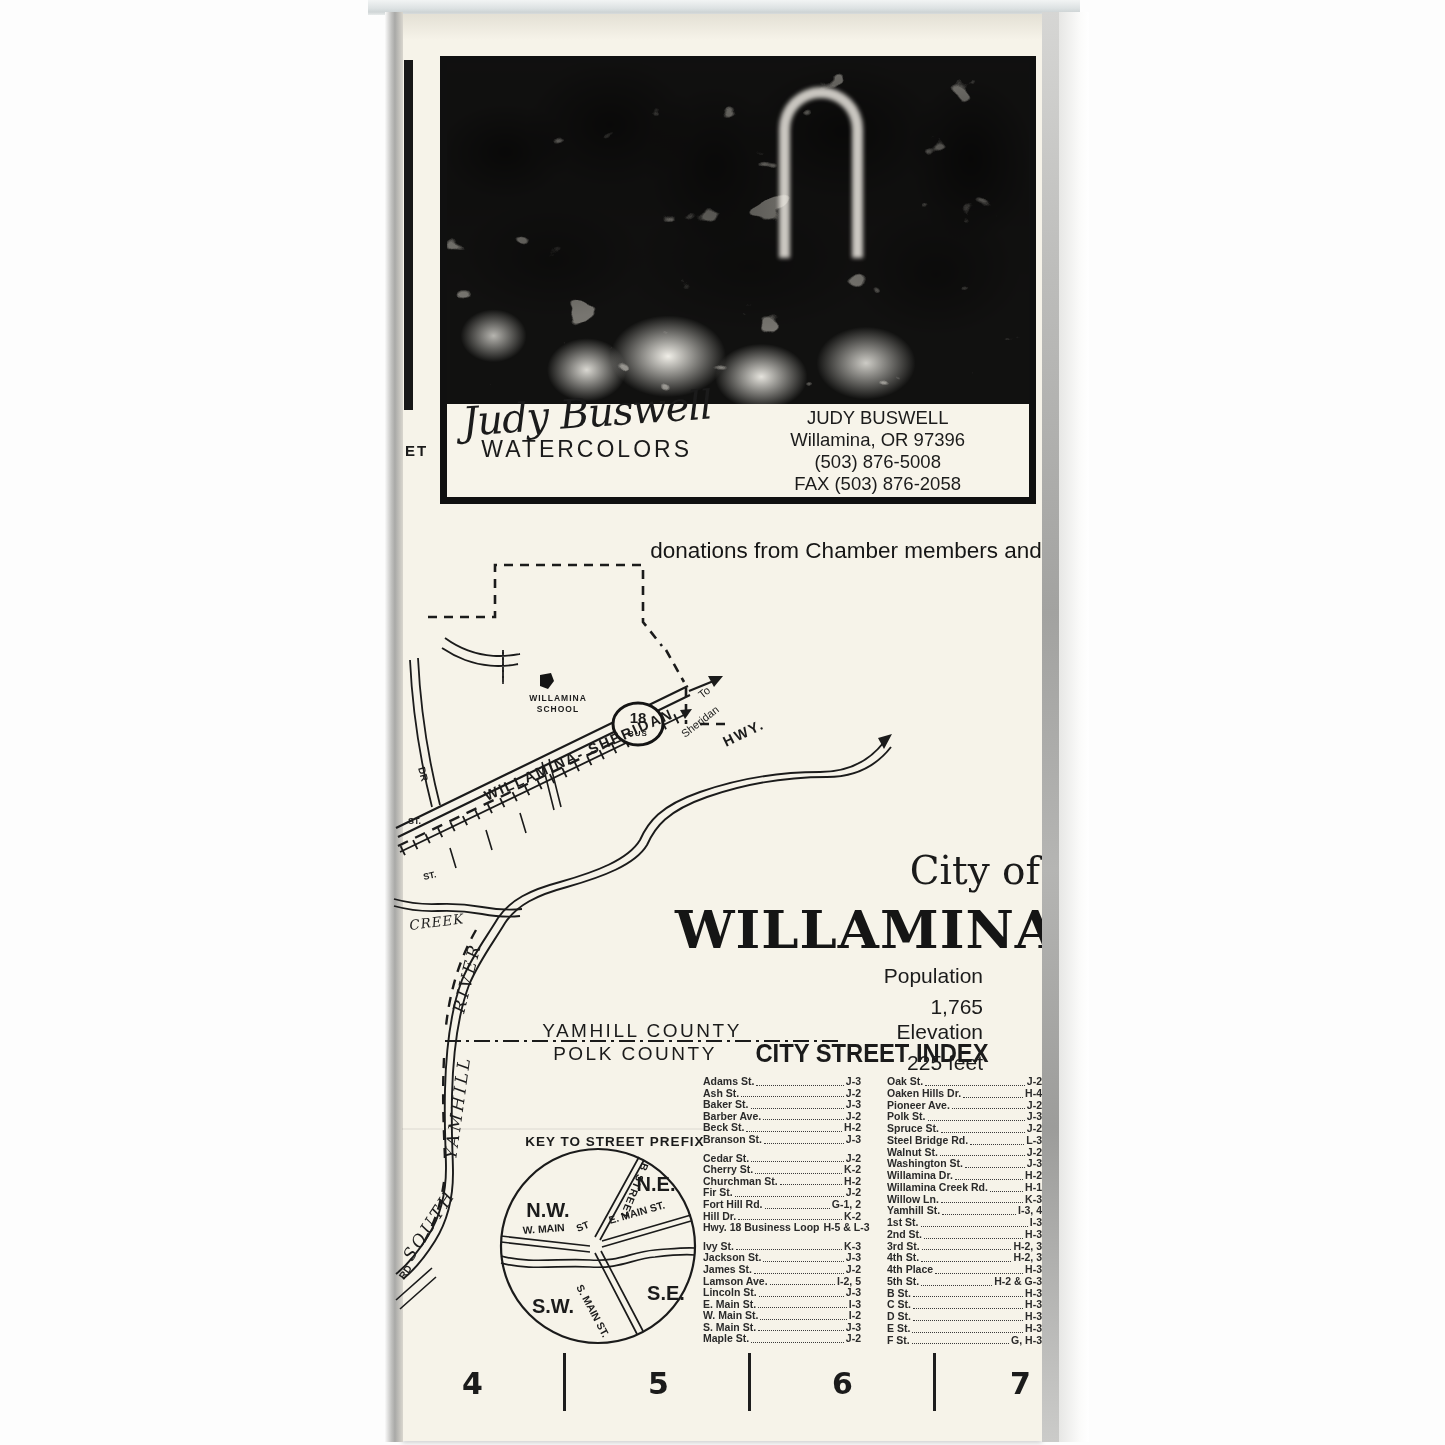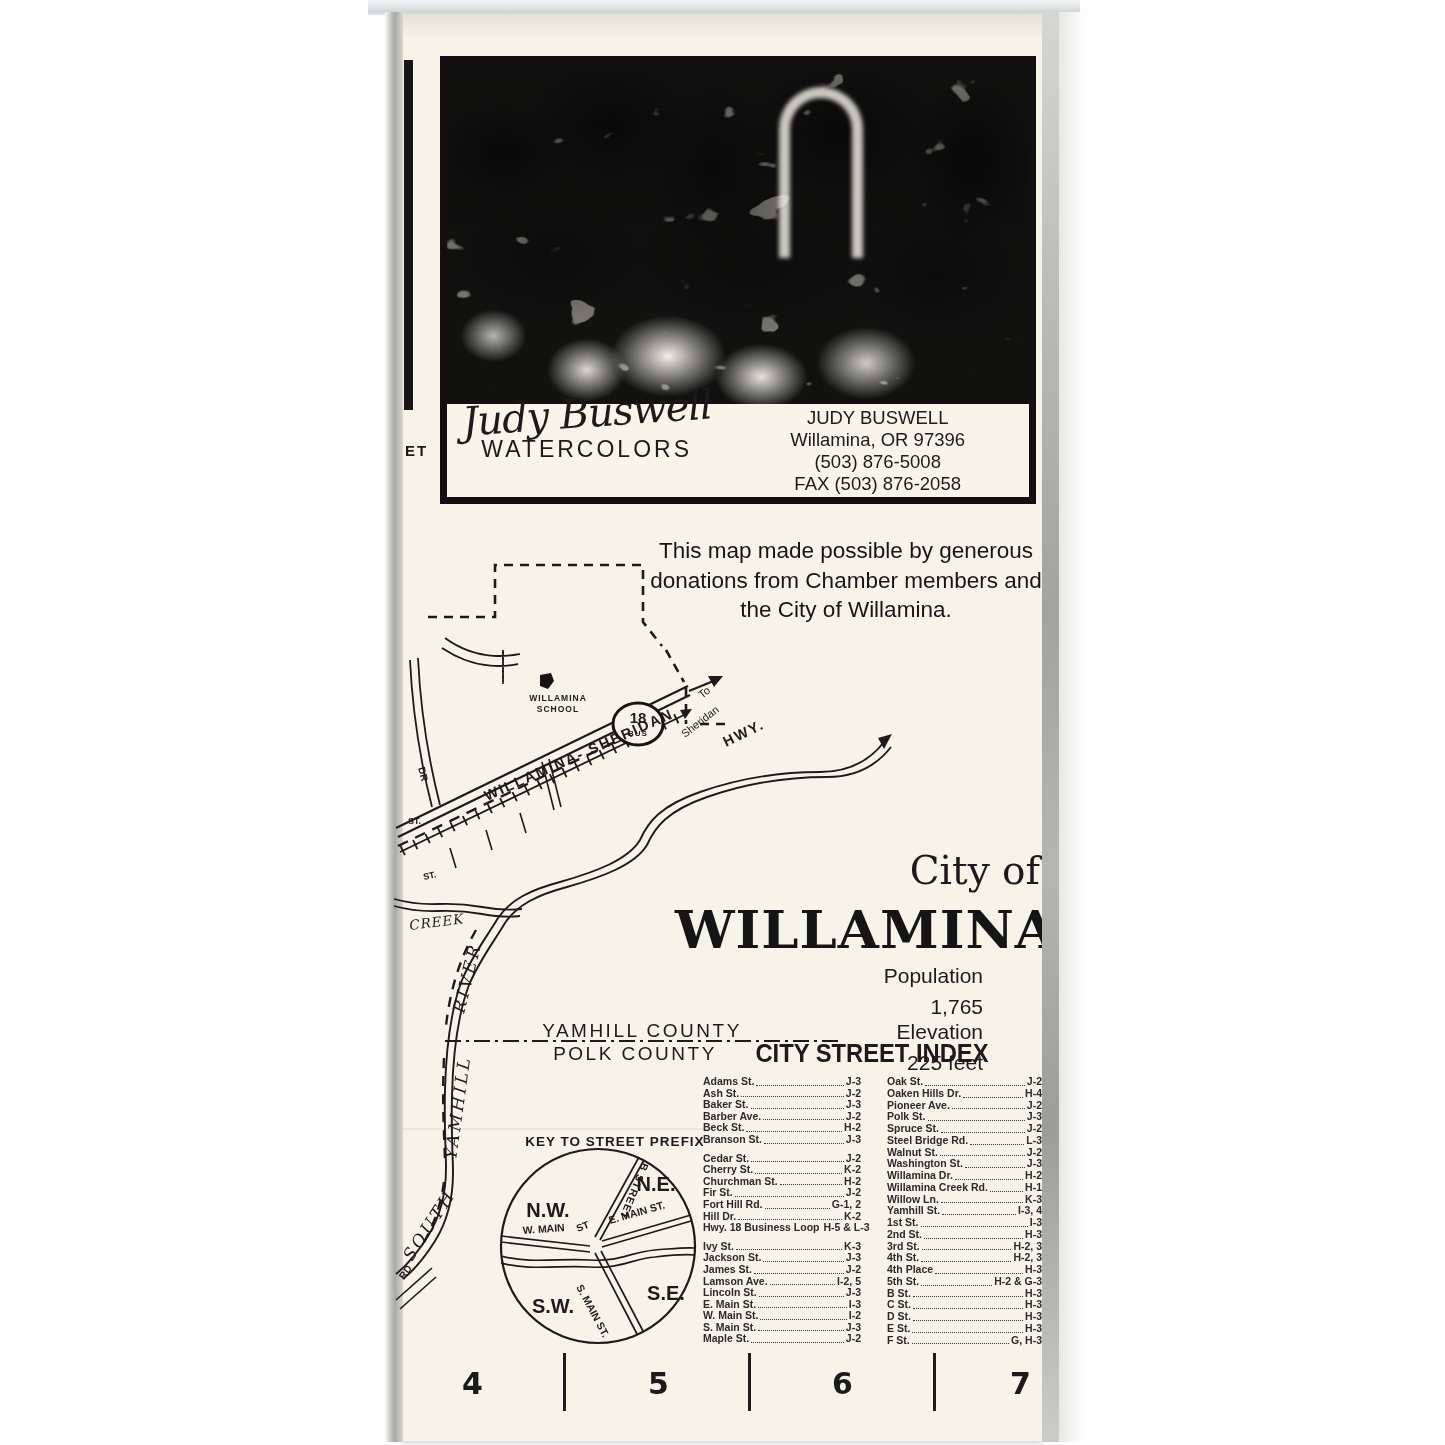--- a/index.html
+++ b/index.html
@@ -138,23 +138,21 @@
       <div class="contact-line">JUDY BUSWELL</div>
           <div class="contact-line">Willamina, OR 97396</div>
           <div class="contact-line">(503) 876-5008</div>
           <div class="contact-line">FAX (503) 876-2058</div>
         </div>
     </div>
   </div>
 
   <div class="abs" id="note">
 
-  <div class="note-line">This map made possible by generous</div>
       <div class="note-line">donations from Chamber members and</div>
-      <div class="note-line">the City of Willamina.</div>
     </div>
 
   <svg class="abs" id="map-svg" viewBox="0 0 672 905">
 
     <path class="ln" stroke-width="2.6" stroke-dasharray="9 7" d="M38,107 H105 V55 H253 V112 L272,136 M276,140 L294,172 M296,178 V214 M310,214 H342"></path>
 
     <path class="ln" stroke-width="1.8" d="M55,128 Q88,152 130,144 M52,138 Q88,162 128,154 M113,140 V172" stroke-dasharray="26 0"></path>
     <path class="ln" stroke-width="1.6" stroke-dasharray="2 4" d="M113,142 V176"></path>
     <polygon fill="#141414" points="150,165 161,163 164,171 158,179 150,176"></polygon>
     <text class="mt" x="168" y="191" font-size="8.5" letter-spacing="1" text-anchor="middle">WILLAMINA</text>

